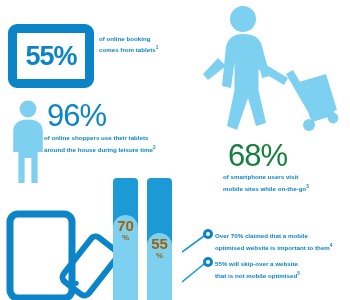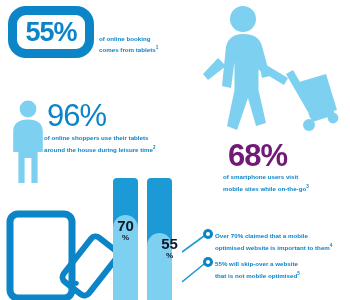--- a/index.html
+++ b/index.html
@@ -12,24 +12,24 @@
     width: 350px;
     height: 300px;
     background: #ffffff;
     overflow: hidden;
     font-family: "Liberation Sans", sans-serif;
   }
   .abs { position: absolute; }
 
   
   #stat-tablet-frame {
-    left: 8px; top: 6px;
-    width: 86px; height: 52px;
+    left: 8px; top: 24px;
+    width: 86px; height: 64px;
     border: 9px solid #0b84c8;
-    border-radius: 18px;
+    border-radius: 9px;
     box-sizing: border-box;
   }
   #stat-tablet-value {
     position: absolute;
     left: 0; top: 0; right: 0; bottom: 0;
     display: flex;
     align-items: center;
     justify-content: center;
     color: #0b84c8;
     font-size: 27px;
@@ -65,23 +65,23 @@
     font-weight: bold;
     line-height: 1.7;
   }
 
   
   #traveler { left: 196px; top: 4px; width: 148px; height: 128px; }
 
   
   #stat-68-value {
     left: 228px; top: 140px;
-    color: #701a75;
+    color: #15803d;
     font-size: 31px;
-    font-weight: bold;
+    font-weight: normal;
     letter-spacing: -1px;
     line-height: 1;
   }
   #stat-68-caption {
     left: 223px; top: 172px;
     width: 122px;
     color: #0b84c8;
     font-size: 6.2px;
     font-weight: bold;
     line-height: 1.7;
@@ -102,21 +102,21 @@
   .bar-fill {
     position: absolute;
     left: 0; width: 100%;
     background: #7ed0f0;
     border-radius: 13px 13px 0 0;
   }
   .bar-label {
     position: absolute;
     left: 0; width: 100%;
     text-align: center;
-    color: #0f172a;
+    color: #a16207;
     font-weight: bold;
     line-height: 1;
   }
   .bar-label .num { display: block; font-size: 15px; }
   .bar-label .pct { display: block; font-size: 8px; margin-top: 1px; }
 
   
   #callouts { left: 182px; top: 226px; width: 168px; height: 62px; }
   .callout-text {
     position: absolute;
@@ -187,21 +187,21 @@
       <div class="bar-back" style="bottom:0;height:122px;"></div>
       <div class="bar-fill" style="bottom:0;height:85px;"></div>
       <div class="bar-label" style="bottom:58px;">
         <span class="num">70</span>
         <span class="pct">%</span>
       </div>
     </div>
     <div class="bar-col" style="left:34px;height:122px;">
       <div class="bar-back" style="bottom:0;height:122px;"></div>
       <div class="bar-fill" style="bottom:0;height:67px;"></div>
-      <div class="bar-label" style="bottom:40px;padding-left:10px;">
+      <div class="bar-label" style="bottom:40px;">
         <span class="num">55</span>
         <span class="pct">%</span>
       </div>
     </div>
   </div>
 
   <svg class="abs" id="callouts" viewBox="0 0 168 62">
     <line x1="0" y1="26" x2="22" y2="10" stroke="#1b9ad6" stroke-width="1.6"></line>
     <circle cx="26" cy="8" r="5" fill="#0b84c8"></circle>
     <circle cx="26" cy="8" r="2" fill="#ffffff"></circle>

